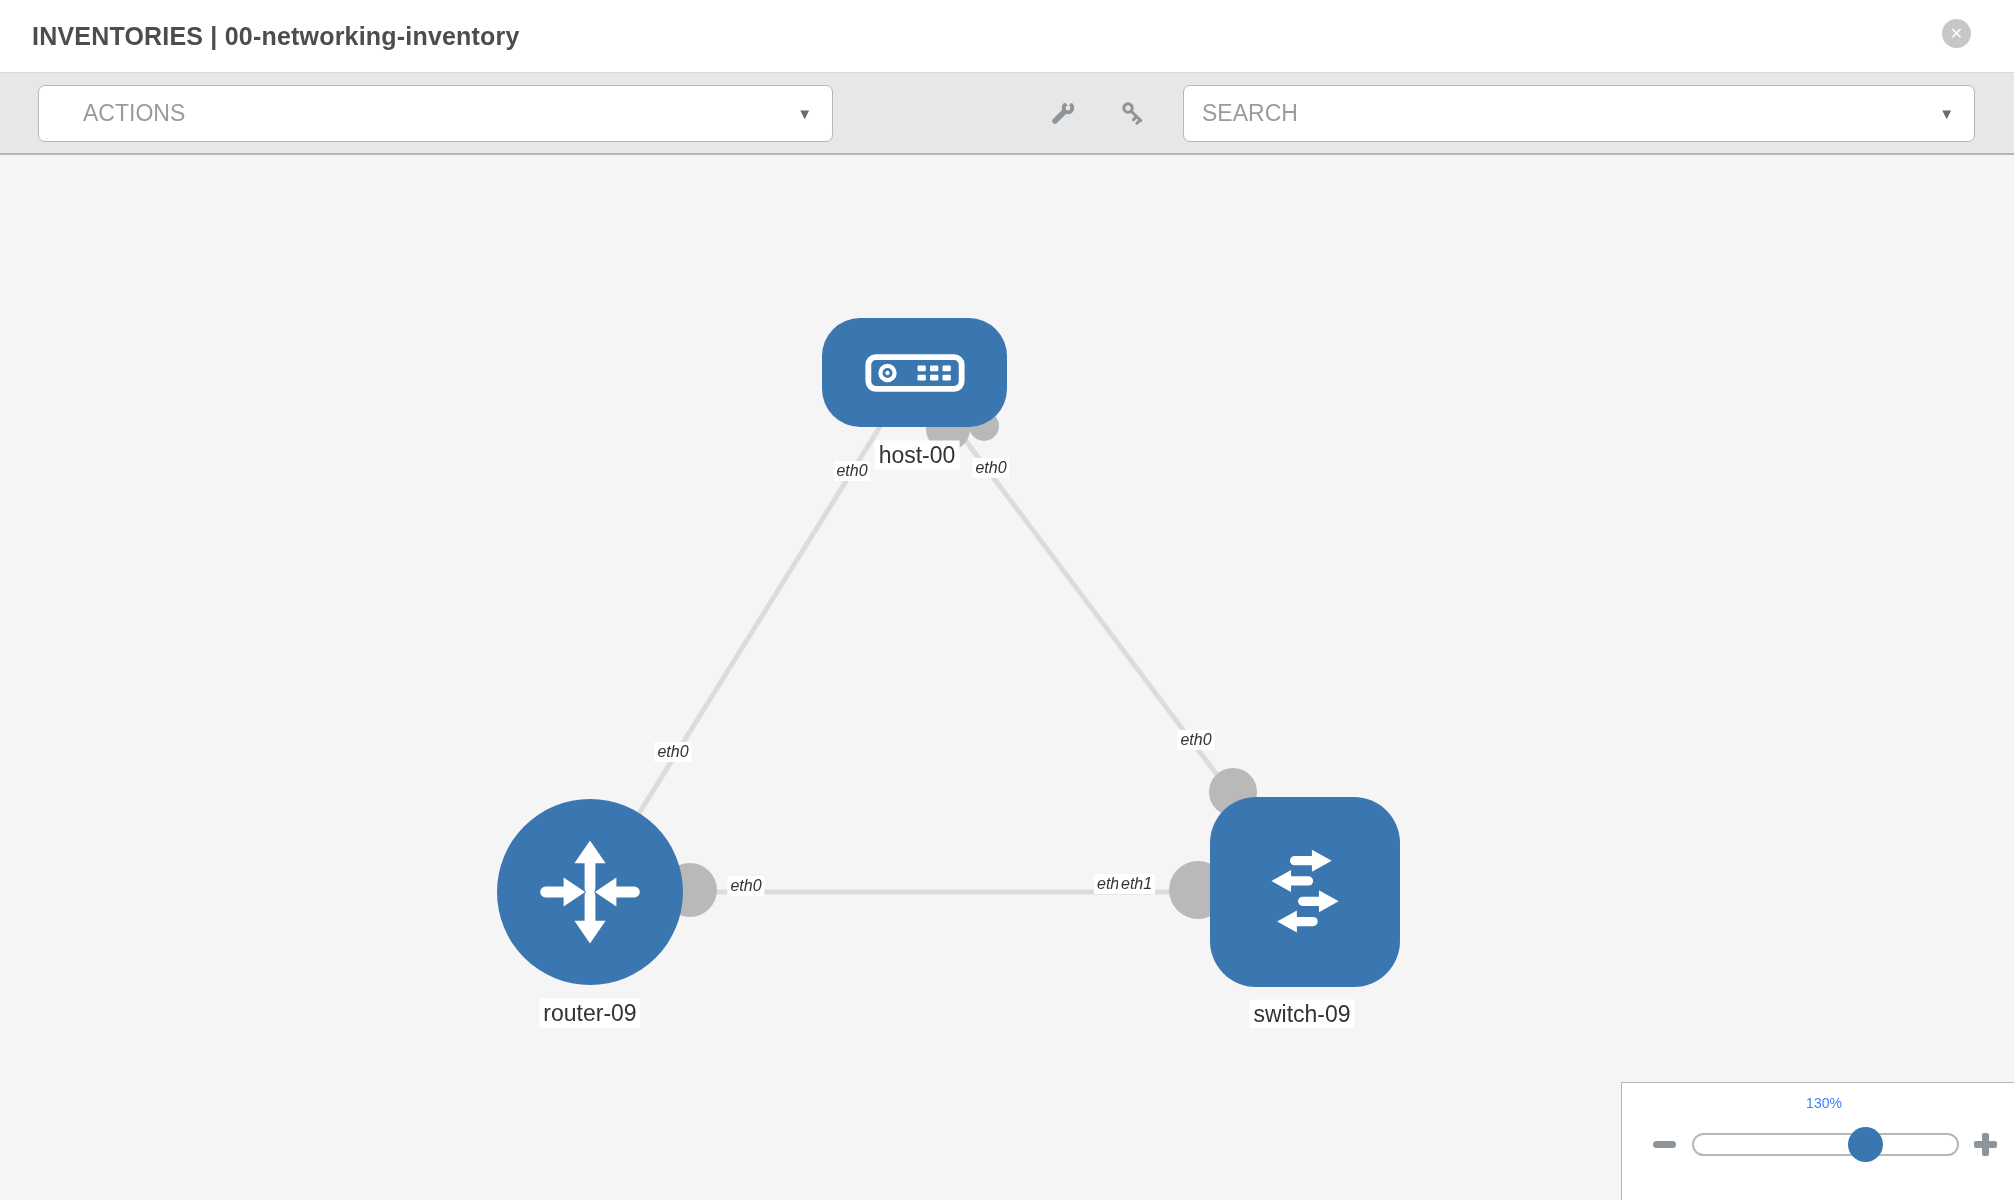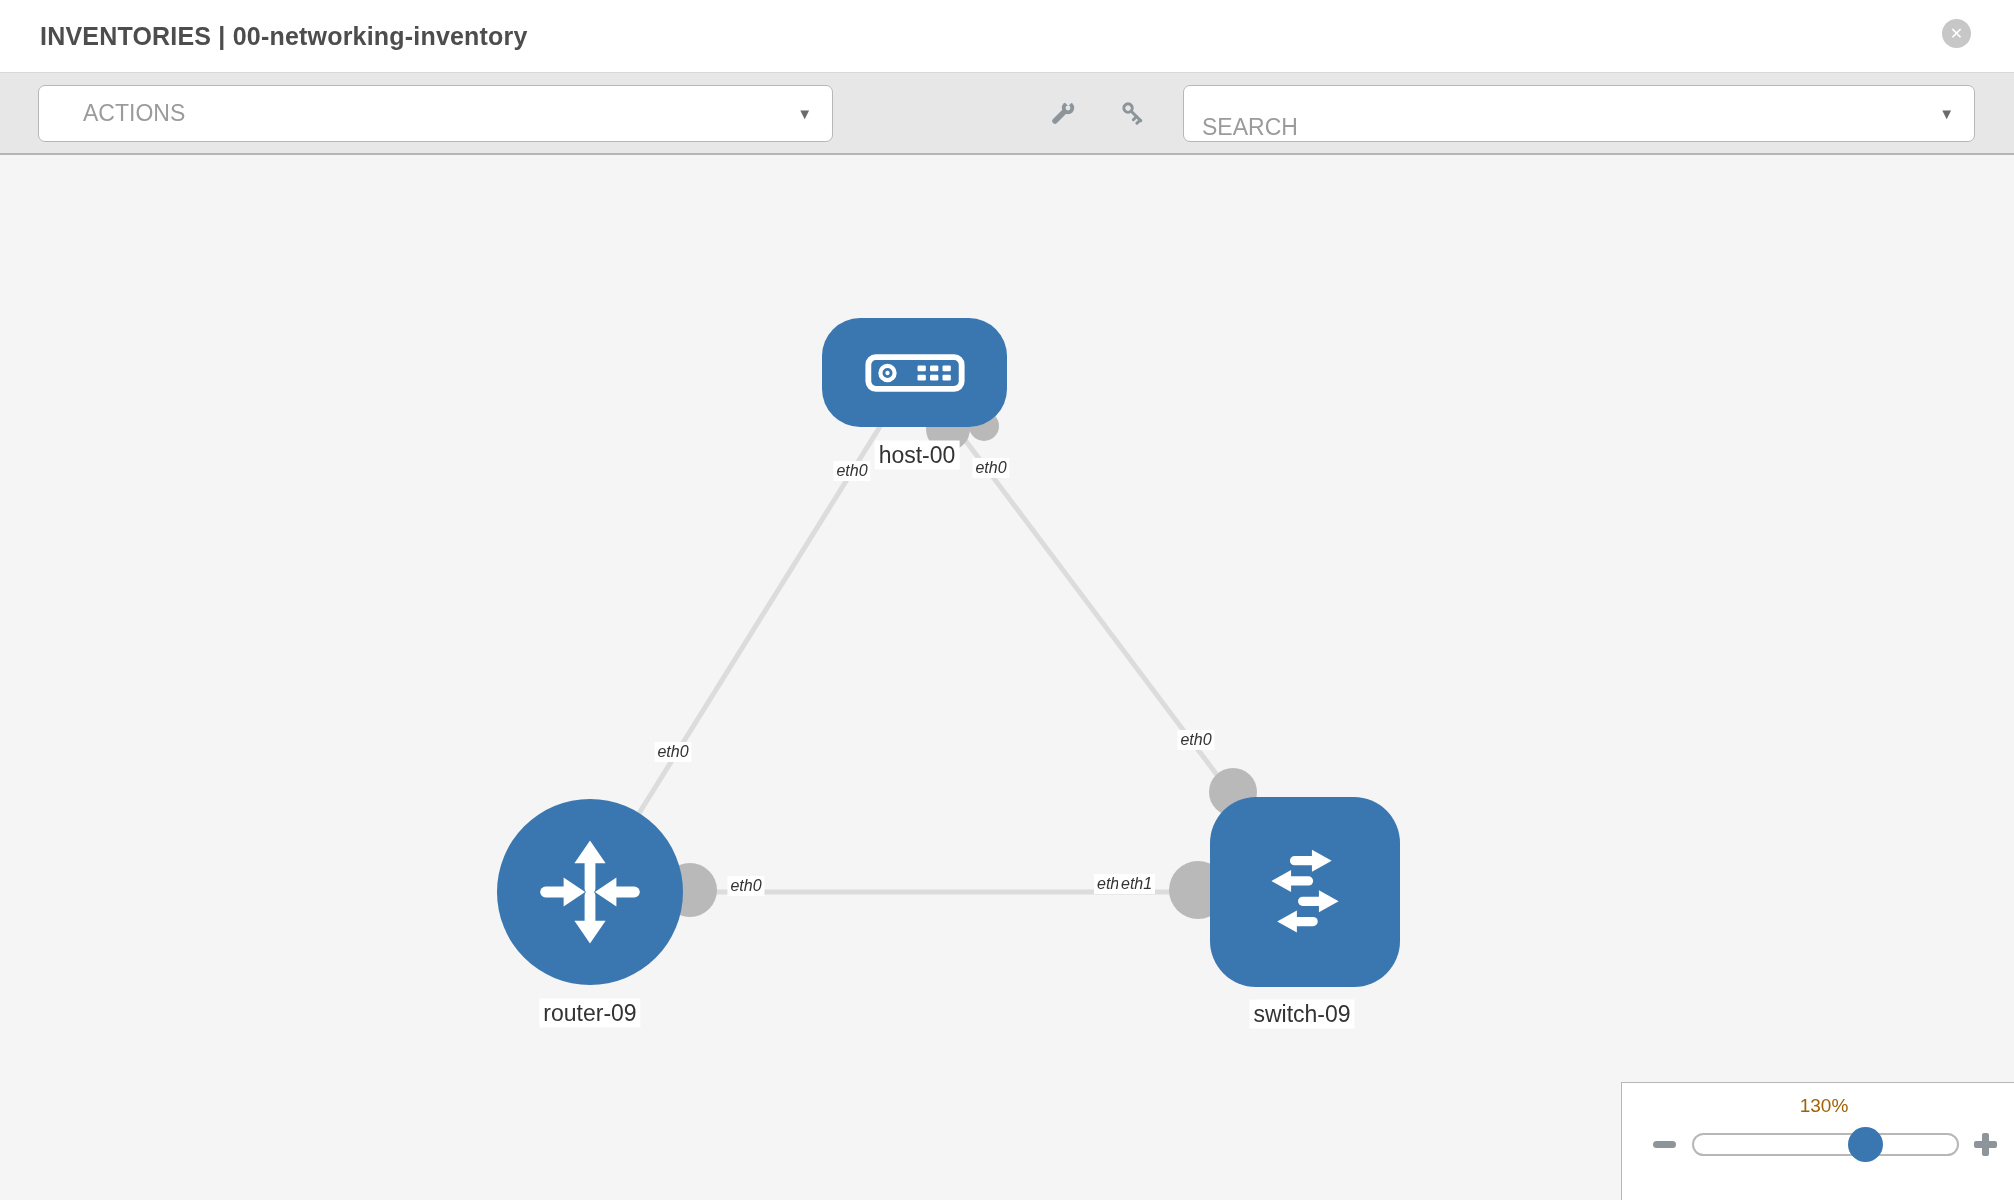--- a/index.html
+++ b/index.html
@@ -1,36 +1,36 @@
 <!DOCTYPE html>
 <html><head>
 <meta charset="utf-8">
 <style>
   * { box-sizing: border-box; margin: 0; padding: 0; }
   html, body { width: 2014px; height: 1200px; overflow: hidden; }
   body { font-family: "Liberation Sans", "DejaVu Sans", sans-serif; background: #ffffff; position: relative; }
 
   
   .hdr { height: 72px; background: #ffffff; position: relative; }
-  .hdr-title { position: absolute; left: 40px; top: 50%; transform: translateY(-50%);
+  .hdr-title { position: absolute; left: 32px; top: 50%; transform: translateY(-50%);
                font-size: 25px; font-weight: 700; color: #4d4d4d; letter-spacing: .2px; }
   .close-btn { position: absolute; left: 1942px; top: 19px; width: 29px; height: 29px;
                background: #c7c7c7; border-radius: 50%; color: #ffffff; font-size: 16px;
                font-weight: 700; display: flex; align-items: center; justify-content: center;
                cursor: pointer; }
 
   
   .toolbar { height: 83px; background: #e7e7e7; border-top: 1px solid #d8d8d8;
              border-bottom: 2px solid #b5b5b5; display: flex; align-items: center;
              padding-left: 38px; padding-right: 39px; }
   .combo { height: 57px; background: #ffffff; border: 1px solid #b7b7b7; border-radius: 7px;
            position: relative; display: flex; align-items: center; padding-left: 18px;
            font-size: 23px; color: #9b9b9b; cursor: pointer; }
   .combo-actions { width: 795px; padding-left: 44px; }
-  .combo-search  { width: 792px; align-items: flex-end; }
+  .combo-search  { width: 792px; }
   .combo .caret { position: absolute; right: 20px; top: 50%; transform: translateY(-50%);
                   font-size: 15px; color: #6b6b6b; }
   .tb-spacer { flex: 1; }
   .tb-icon { width: 28px; height: 28px; cursor: pointer; flex: none; }
   .tb-icon.wrench { margin-right: 42px; }
   .tb-icon.key    { margin-right: 36px; }
 
   
   .canvas { position: relative; width: 2014px; height: 1045px; background: #f5f5f5; overflow: hidden; text-align: right; }
   .links-svg { position: absolute; left: 0; top: 0; }
@@ -45,21 +45,21 @@
                 color: #333333; font-size: 23px; padding: 1px 4px; z-index: 3; white-space: nowrap; }
   .if-label { position: absolute; transform: translate(-50%, -50%); background: #ffffff;
               color: #333333; font-size: 16px; padding: 1px 3px; z-index: 3; white-space: nowrap; font-style: italic; }
   .if-label.anchored { transform: translateY(-50%); }
   .if-clip { overflow: hidden; width: 25px; padding-right: 0; }
 
   
   .zoom-panel { position: absolute; left: 1621px; top: 927px; width: 394px; height: 120px;
                 background: #ffffff; border: 1px solid #b7b7b7; z-index: 10; }
   .zoom-level { position: absolute; left: 202px; top: 12px; transform: translateX(-50%);
-                font-size: 19px; color: #a16207; }
+                font-size: 14px; color: #3b82f6; }
   .zoom-minus { position: absolute; left: 31px; top: 58px; width: 23px; height: 7px;
                 border-radius: 4px; background: #8d959b; cursor: pointer; }
   .zoom-track { position: absolute; left: 70px; top: 50px; width: 267px; height: 23px;
                 background: #ffffff; border: 2px solid #b7b7b7; border-radius: 12px; cursor: pointer; }
   .zoom-handle { position: absolute; left: 154px; top: -8px; width: 35px; height: 35px;
                  background: #3a77b0; border-radius: 50%; cursor: grab; }
   .zoom-plus { position: absolute; left: 352px; top: 50px; width: 23px; height: 23px; cursor: pointer; }
   .zoom-plus::before { content: ""; position: absolute; left: 0; top: 8px; width: 23px; height: 7px;
                        border-radius: 2px; background: #8d959b; }
   .zoom-plus::after  { content: ""; position: absolute; left: 8px; top: 0; width: 7px; height: 23px;

